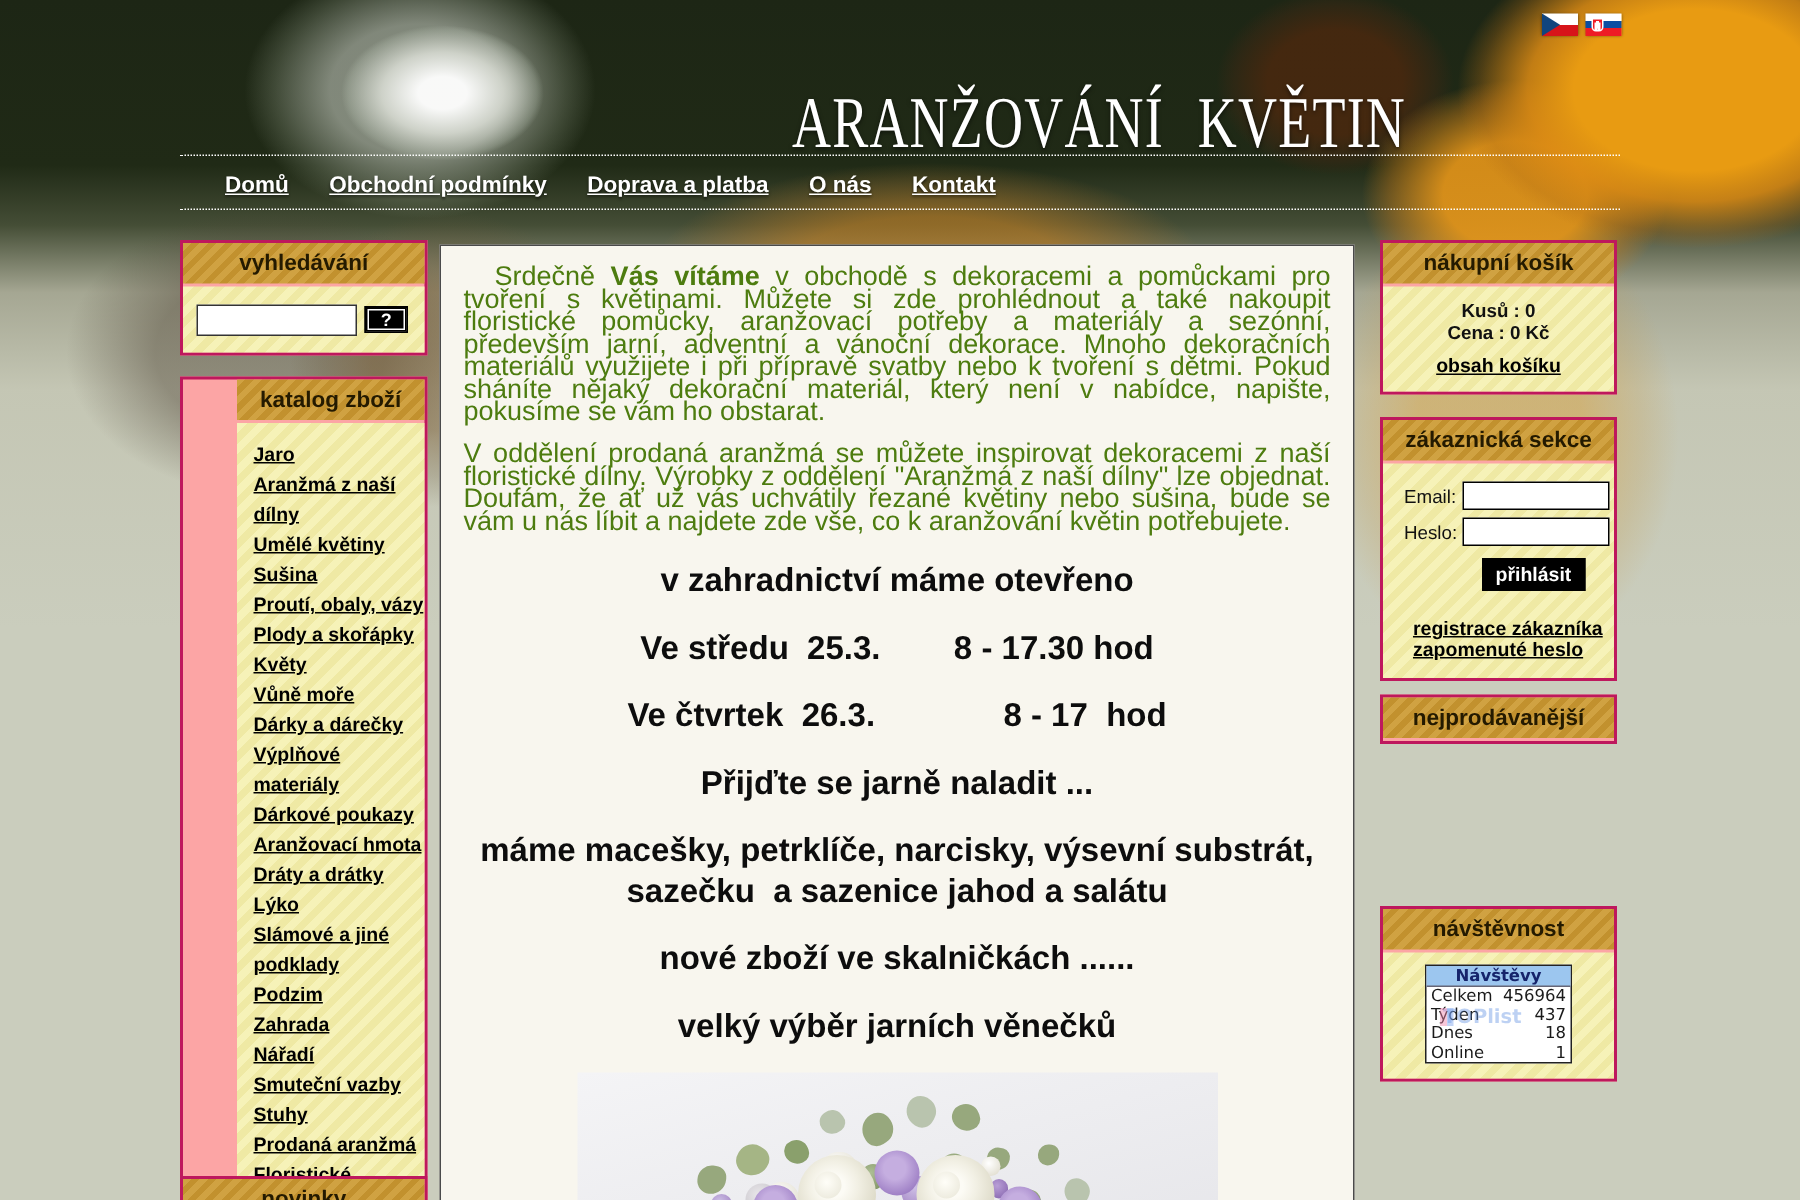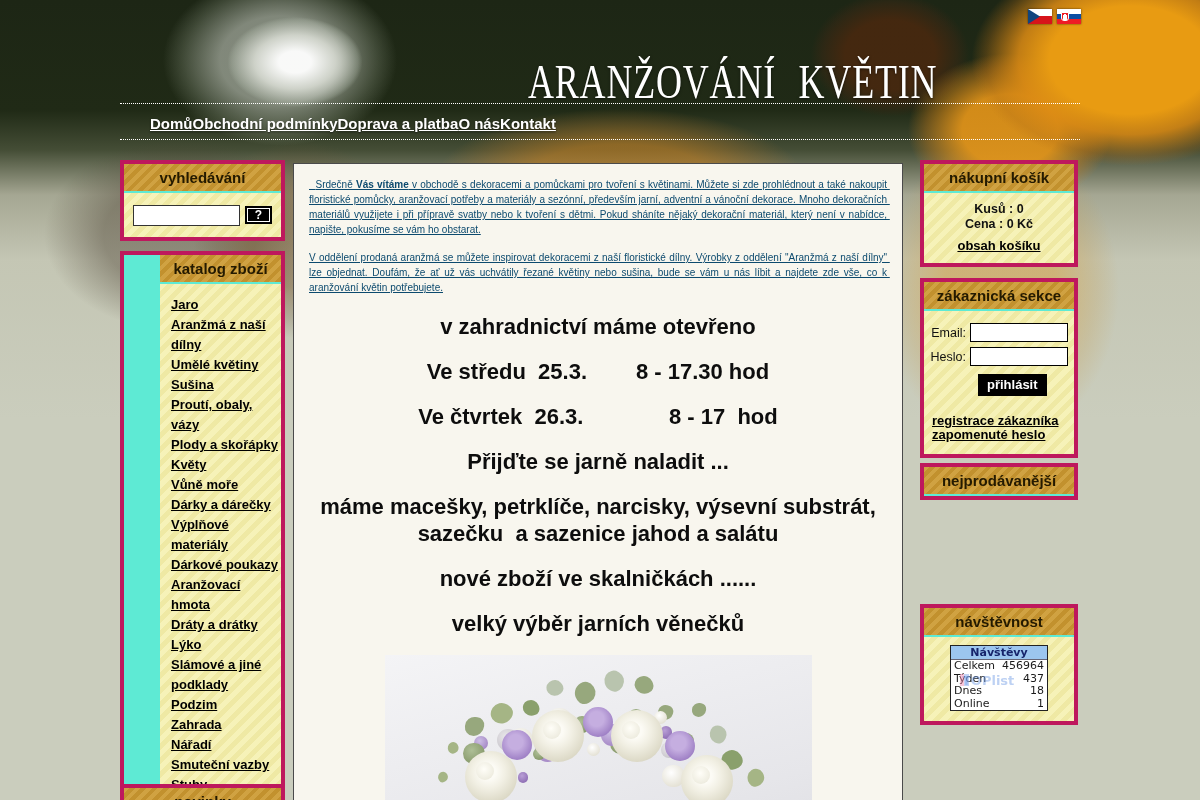--- a/index.html
+++ b/index.html
@@ -29,34 +29,34 @@
   #site-title {
     position:absolute; left:528px; top:54px; color:#fff;
     font-family:"Liberation Serif","DejaVu Serif",serif;
     font-size:45px; font-weight:normal; letter-spacing:1px; word-spacing:16px;
     transform:scale(.8,1.08); transform-origin:left top; white-space:nowrap;
     text-shadow:0 1px 3px rgba(0,0,0,.55);
   }
   .dotted { position:absolute; left:120px; width:960px; height:0; border-top:1px dotted #fff; }
   #nav {
     position:absolute; left:120px; top:109px; width:960px; height:28px;
-    display:flex; align-items:center; padding-left:30px;
+    display:flex; align-items:center; gap:27px; padding-left:30px;
   }
   #nav a {
     color:#fff; font-weight:bold; font-size:15px; text-decoration:underline;
     text-shadow:0 1px 2px rgba(0,0,0,.65); cursor:pointer;
   }
   .flag { position:absolute; width:24px; height:15px; box-shadow:0 0 2px rgba(0,0,0,.6); cursor:pointer; }
   #flag-cz { left:1028px; top:9px; background:linear-gradient(to bottom,#fff 0 50%, #d7141a 50% 100%); }
   #flag-cz .tri { position:absolute; left:0; top:0; width:12px; height:15px; background:#11457e; clip-path:polygon(0 0,100% 50%,0 100%); }
   #flag-sk { left:1057px; top:9px; background:linear-gradient(to bottom,#fff 0 33%, #0b4ea2 33% 66%, #ee1c25 66% 100%); }
   #flag-sk .shield { position:absolute; left:4px; top:3px; width:8px; height:9px; background:#ee1c25; border:1px solid #fff; border-radius:0 0 3px 3px; }
   #flag-sk .shield::after { content:""; position:absolute; left:2px; top:1px; width:2px; height:5px; background:#fff; box-shadow:-1px 1px 0 #fff,1px 1px 0 #fff; }
   
-  .side-box { position:absolute; background:#5eead4; border:4px solid #be185d; }
+  .side-box { position:absolute; background:#fca5a5; border:2px solid #be185d; }
   .gold-head {
     height:27px; line-height:27px; text-align:center;
     font-weight:bold; font-size:15px; color:#241a00; margin-bottom:2px;
     background:repeating-linear-gradient(135deg,#d0a242 0 4px,#c2912e 4px 8px);
   }
   .panel-body { background:repeating-linear-gradient(135deg,#f6f2b8 0 5px,#efe9a4 5px 10px); }
   .left-box { left:120px; width:165px; }
   .right-box { left:920px; width:158px; }
   
   #box-search { top:160px; }
@@ -77,21 +77,21 @@
   #catalog-list a { line-height:20px; }
   
   #box-news { top:784px; }
   
   #box-cart { top:160px; }
   #cart-body { padding:9px 0 10px; text-align:center; font-size:12.5px; color:#111; }
   #cart-body .cart-line { line-height:15px;font-weight:bold; }
   #cart-body a { display:inline-block; margin-top:6px; font-size:13px; }
   
   #box-customer { top:278px; }
-  #customer-body { padding:12px 6px 12px 2px; }
+  #customer-body { padding:12px 6px 12px 14px; }
   .form-row { display:flex; align-items:center; margin:0 0 5px 0; }
   .form-row label { width:44px; text-align:right; font-size:12.5px; color:#111; margin-right:4px; }
   .form-row input { width:98px; height:19px; border:1px solid #000; background:#fff; }
   #login-btn {
     margin:3px 0 0 52px; padding:2px 8px 3px; background:#000; color:#fff;
     font-weight:bold; font-size:13px; border:1px solid #000; cursor:pointer;
   }
   #customer-links { margin:18px 0 0 6px; }
   #customer-links a { line-height:14px; }
   
@@ -117,22 +117,22 @@
   #toplist-mark::before {
     content:""; position:absolute; left:-2px; top:1px; width:9px; height:12px;
     background:linear-gradient(to right,rgba(240,130,170,.45) 0 50%, rgba(120,160,235,.45) 50%);
   }
   
   #main-panel {
     position:absolute; left:293px; top:163px; width:610px; height:700px;
     background:#f8f6ee; border:1px solid #4a4a4a; padding:13px 15px;
   }
   #main-panel p {
-    font-size:10px; line-height:15px; text-align:justify; color:#0c4a6e;
-    white-space:pre-wrap; margin-bottom:13px;text-decoration:underline;
+    font-size:18px; line-height:15px; text-align:justify; color:#4d7c0f;
+    white-space:pre-wrap; margin-bottom:13px;
   }
   .announce {
     text-align:center; font-weight:bold; font-size:22px; line-height:27px;
     color:#0d0d0d; white-space:pre-wrap; margin:18px 0;
   }
   #wreath-figure {
     position:relative; width:427px; height:300px; margin:14px auto 0;
     overflow:hidden;
     background:linear-gradient(165deg,#f4f4f6 0%,#e6e6ea 55%,#d6d6db 100%);
   }

